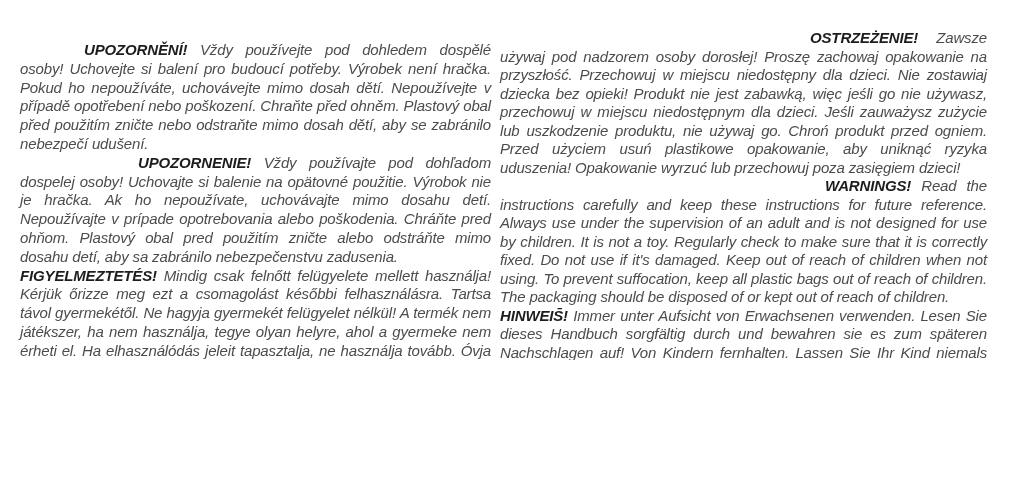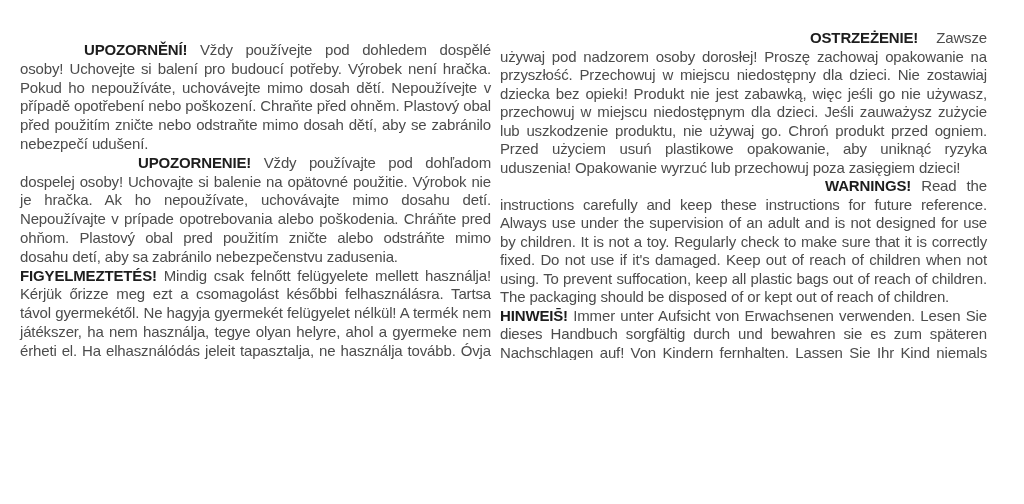--- a/index.html
+++ b/index.html
@@ -6,20 +6,21 @@
   body {
     background: #ffffff;
     font-family: "Liberation Sans", sans-serif;
   }
   .page {
     position: relative;
     width: 1024px;
     height: 360px;
     background: #ffffff;
     overflow: hidden;
+    font-style: italic;
   }
   .col { position: absolute; }
   .col-left  { left: 20px;  top: 41px; width: 471px; }
   .col-right { left: 500px; top: 29px; width: 487px; }
   p.para {
     margin: 0;
     font-size: 15px;
     line-height: 18.8px;
     color: #4c4c4c;
     text-align: justify;

